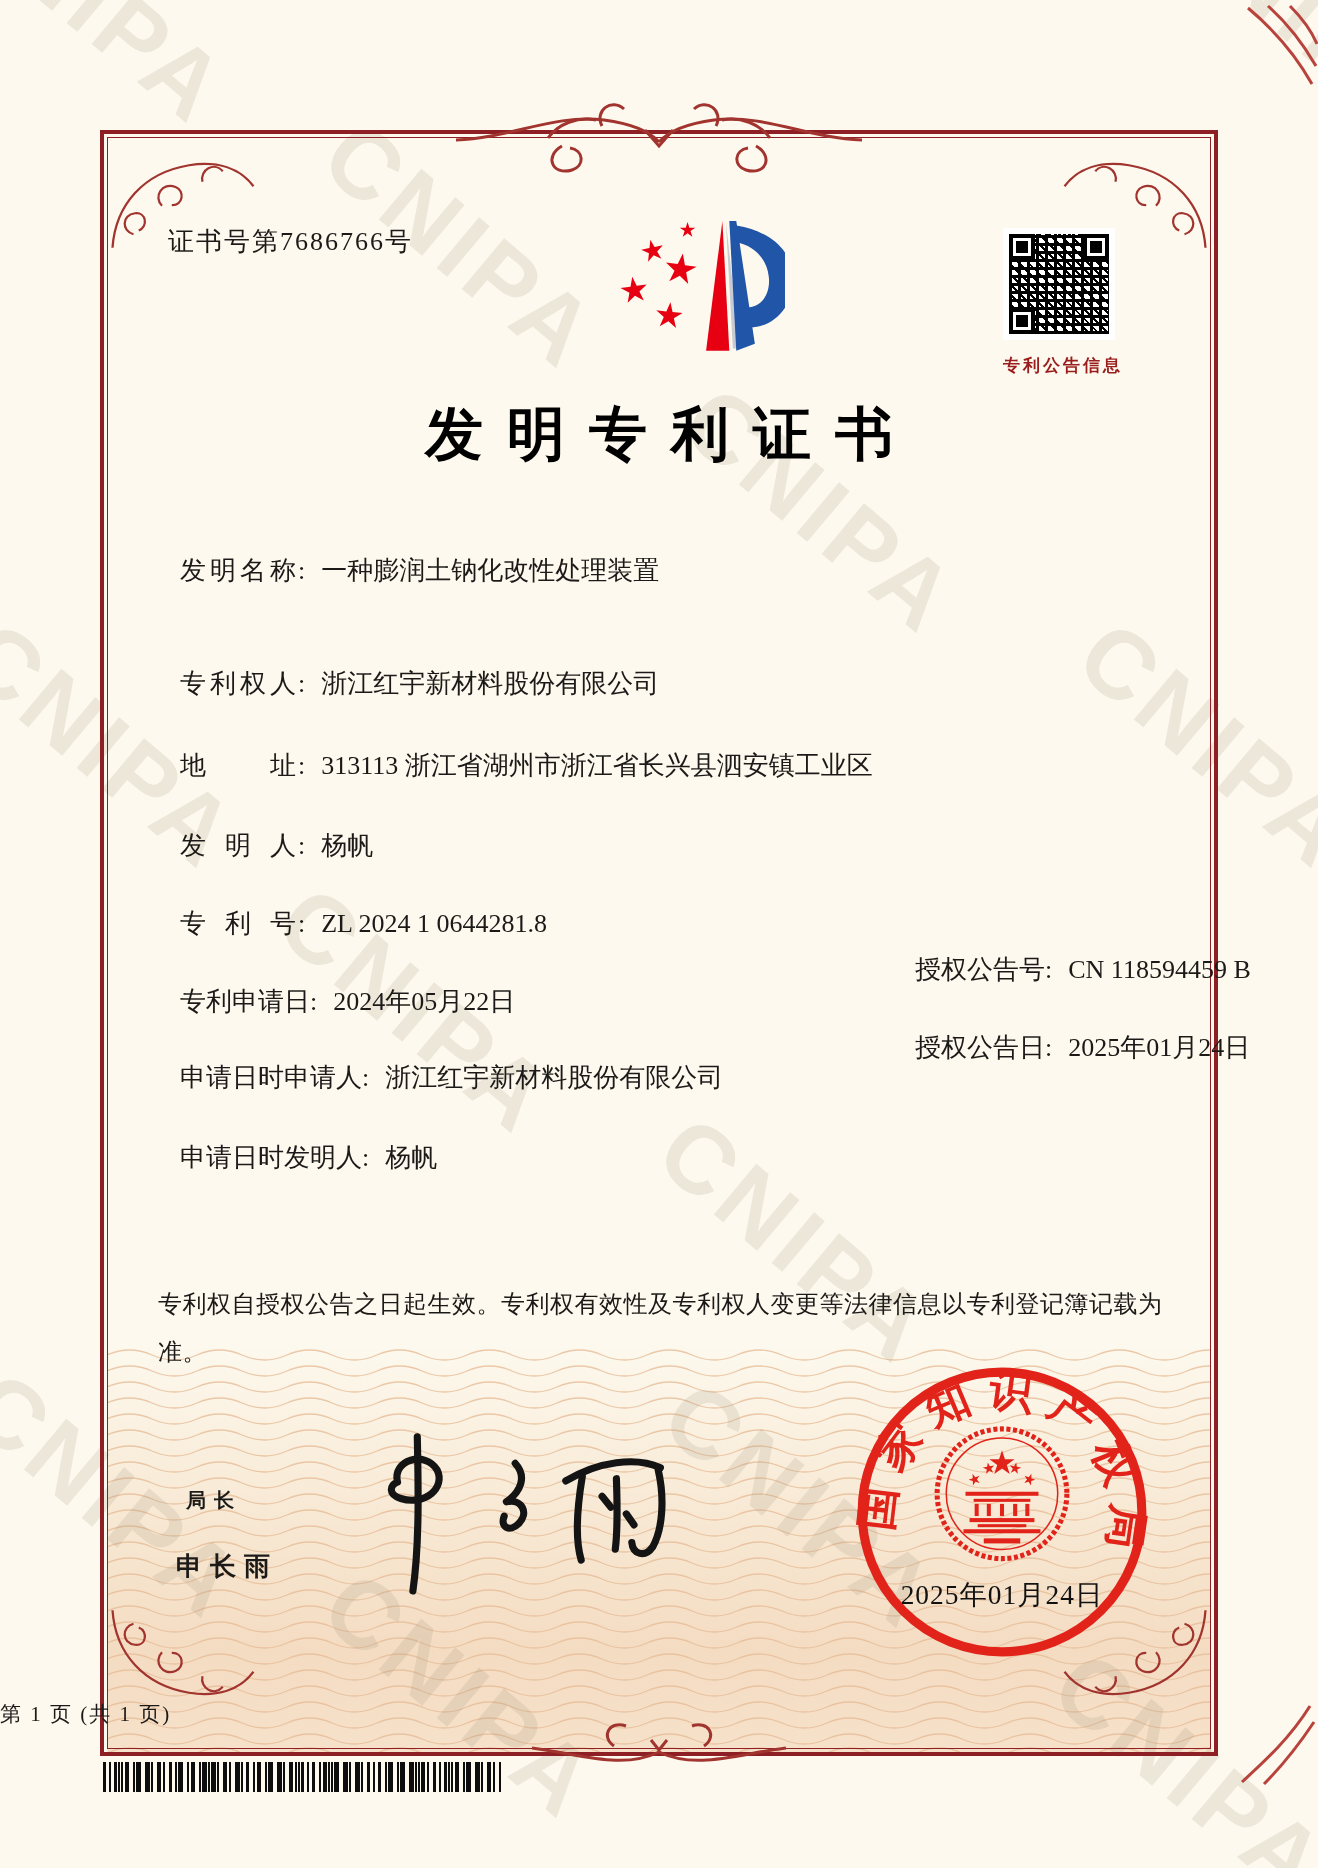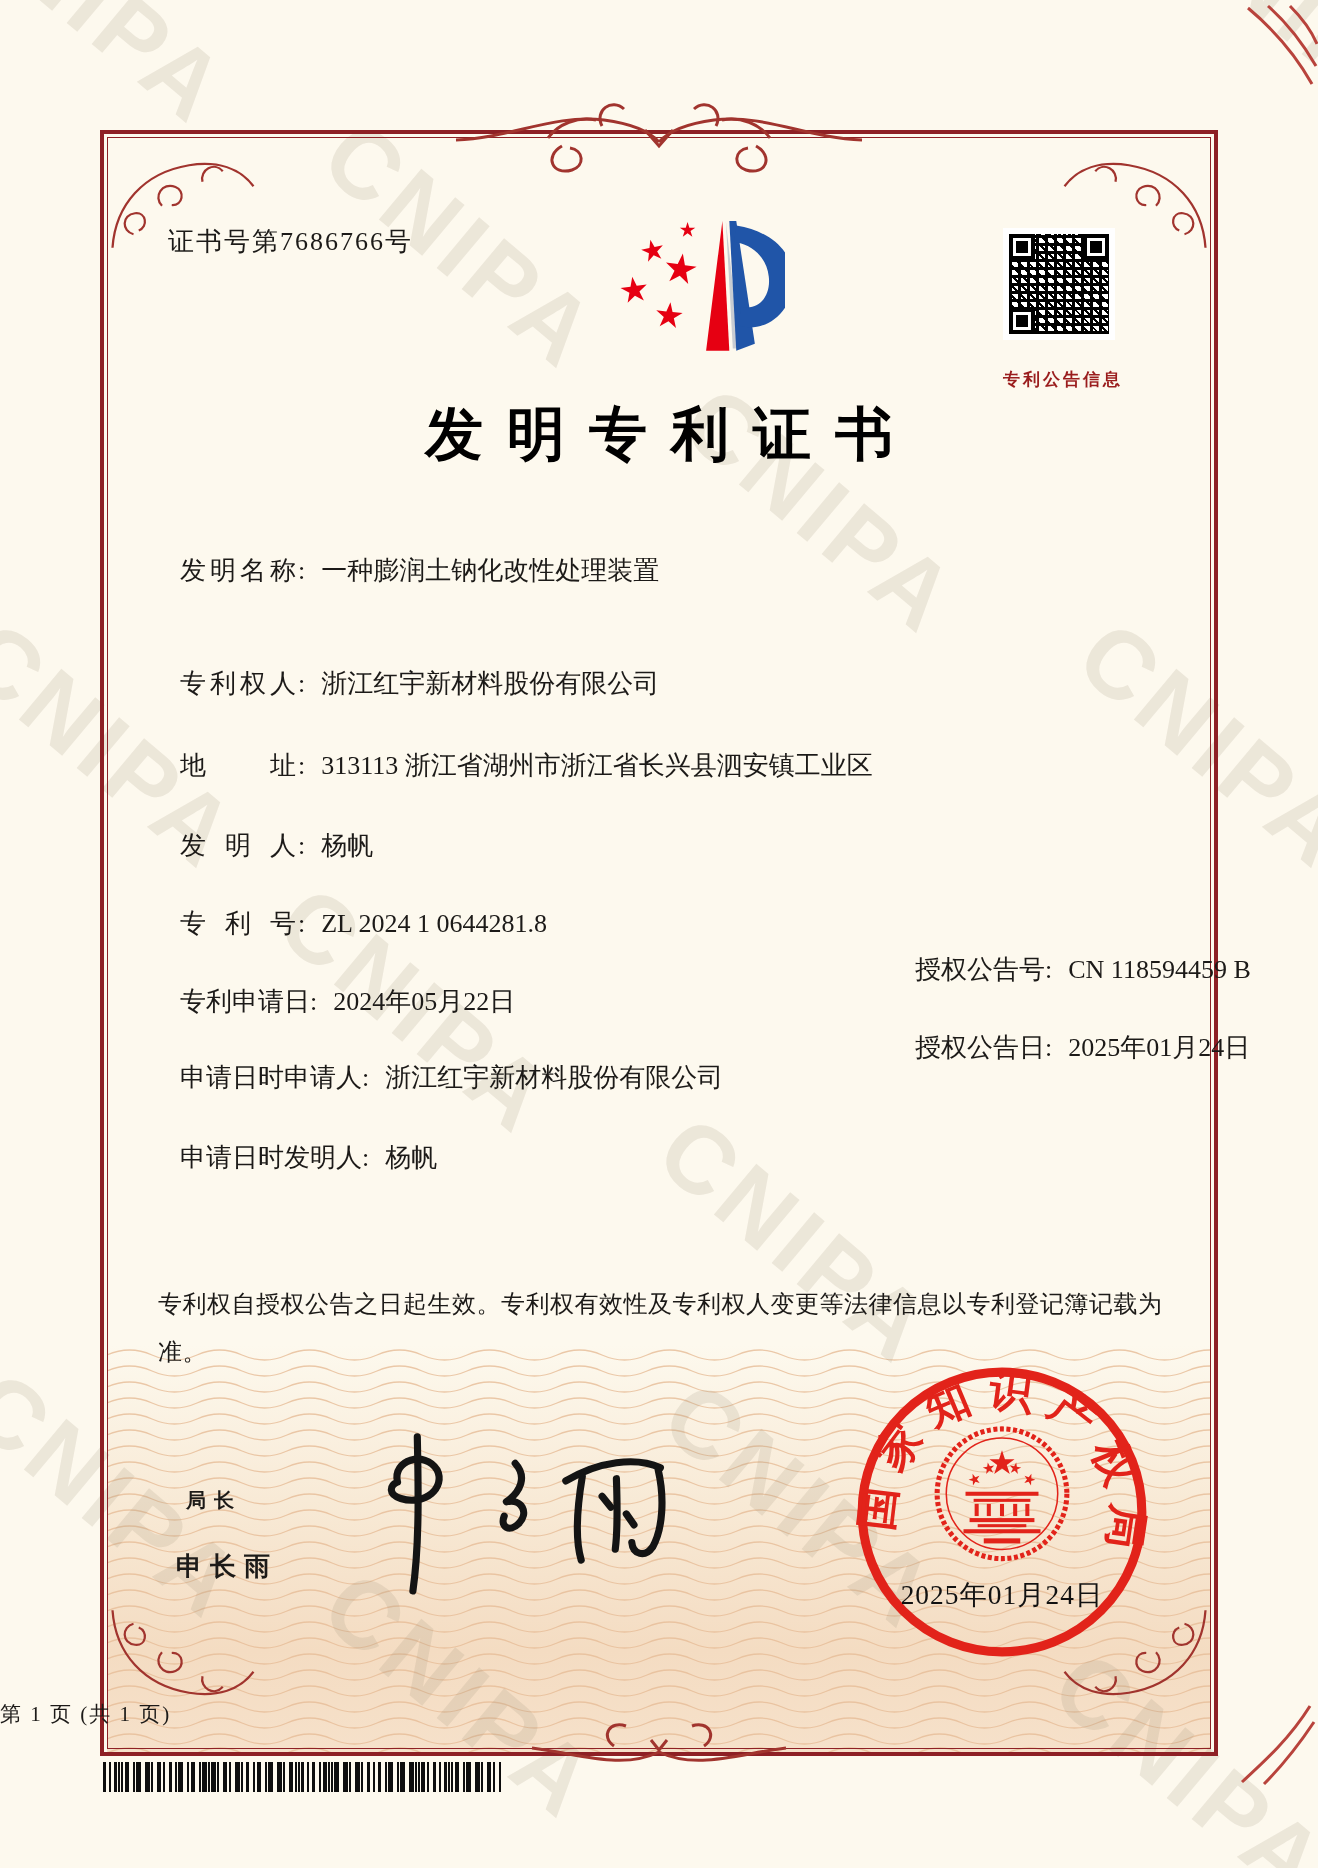--- a/index.html
+++ b/index.html
@@ -29,21 +29,21 @@
   .qr-wrap{position:absolute;left:1003px;top:228px;z-index:4;width:112px;}
   .qr{width:100px;height:100px;background:#fff;padding:6px;position:relative;}
   .qr-noise{position:absolute;inset:6px;
      background:
        repeating-linear-gradient(90deg,#000 0 3px,transparent 3px 9px),
        repeating-linear-gradient(0deg,#000 0 3px,transparent 3px 8px),
        repeating-linear-gradient(45deg,#000 0 2px,transparent 2px 7px);}
   .fp{position:absolute;width:18px;height:18px;border:4px solid #000;background:#fff;}
   .fp::after{content:"";position:absolute;inset:3px;background:#000;}
   .fp.tl{left:6px;top:6px;} .fp.tr{right:6px;top:6px;} .fp.bl{left:6px;bottom:6px;}
-  .qr-caption{margin-top:28px;text-align:left;font-size:17px;font-weight:700;
+  .qr-caption{margin-top:14px;text-align:left;font-size:17px;font-weight:700;
      letter-spacing:3px;color:#9a1d1d;white-space:nowrap;}
 
   .title{position:absolute;left:0;top:396px;width:1318px;z-index:4;text-align:center;
      font-size:58px;font-weight:600;letter-spacing:24px;text-indent:24px;color:#000000;}
 
   
   .row{position:absolute;left:180px;z-index:4;font-size:26px;white-space:nowrap;}
   .lbl{display:inline-block;}
   .jlbl{display:inline-block;width:116px;text-align:justify;text-align-last:justify;}
   .colon{display:inline-block;margin-left:2px;}

